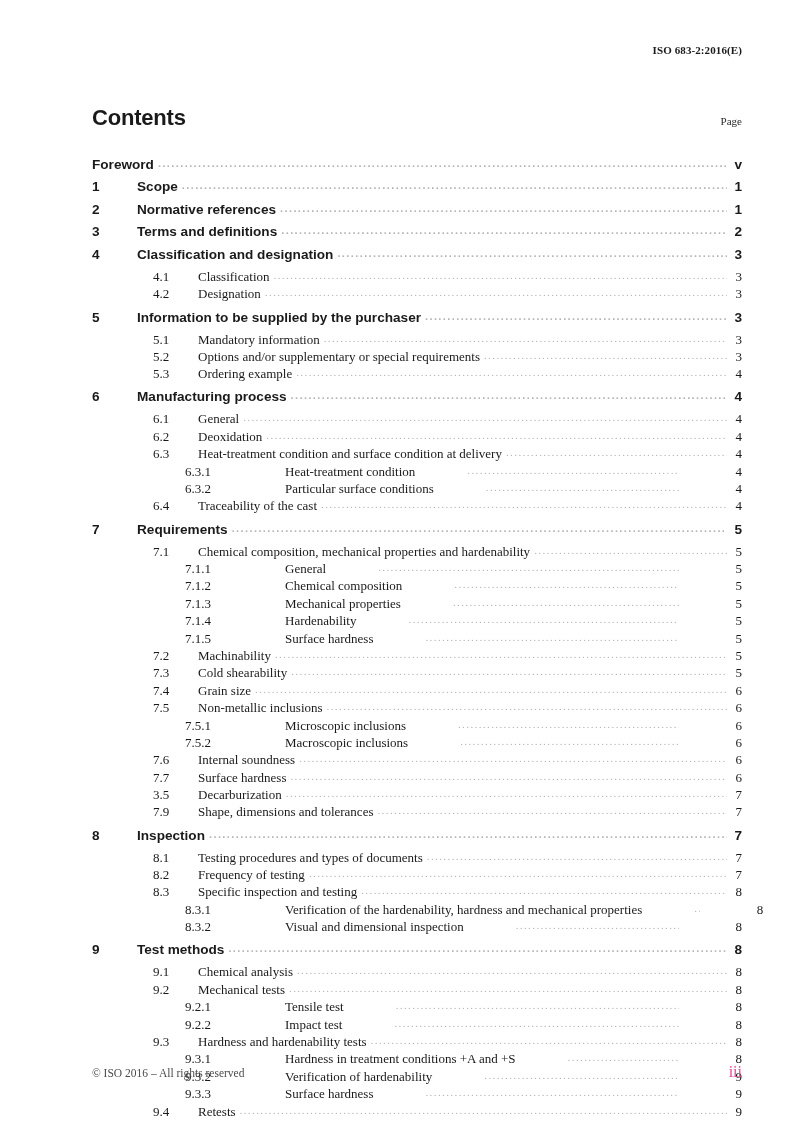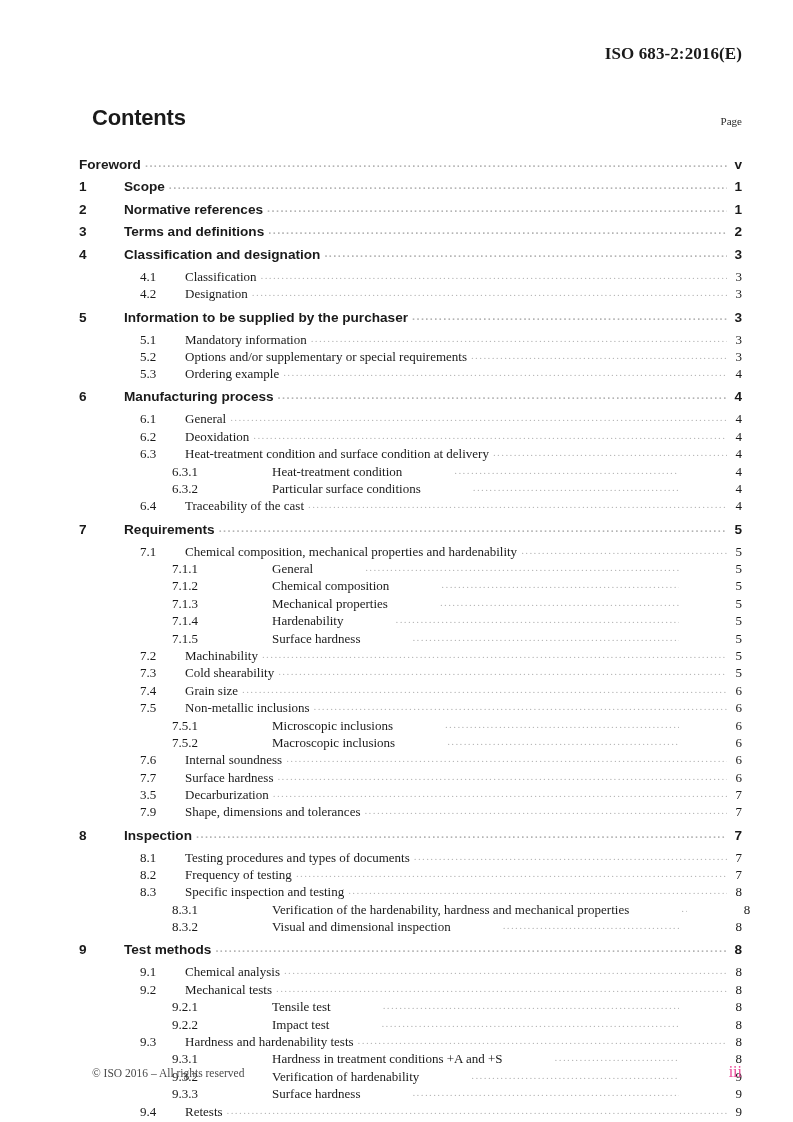--- a/index.html
+++ b/index.html
@@ -27,21 +27,21 @@
 
   
   .doc-header {
     position: absolute;
     top: 44px;
     left: 92px;
     right: 51px;
     text-align: right;
     font-family: "Liberation Serif", "DejaVu Serif", serif;
     font-weight: bold;
-    font-size: 17px;
+    font-size: 11px;
     letter-spacing: 0.1px;
     color: #1a1a1a;
   }
 
   
   .contents-head {
     position: absolute;
     top: 107px;
     left: 92px;
     right: 51px;
@@ -61,21 +61,21 @@
     font-family: "Liberation Serif", "DejaVu Serif", serif;
     font-size: 11px;
     color: #2b2b2b;
     padding-bottom: 2px;
   }
 
   
   .toc {
     position: absolute;
     top: 155px;
-    left: 79px;
+    left: 92px;
     right: 51px;
   }
 
   .toc-row {
     display: flex;
     align-items: baseline;
     width: 100%;
     white-space: nowrap;
   }
 

